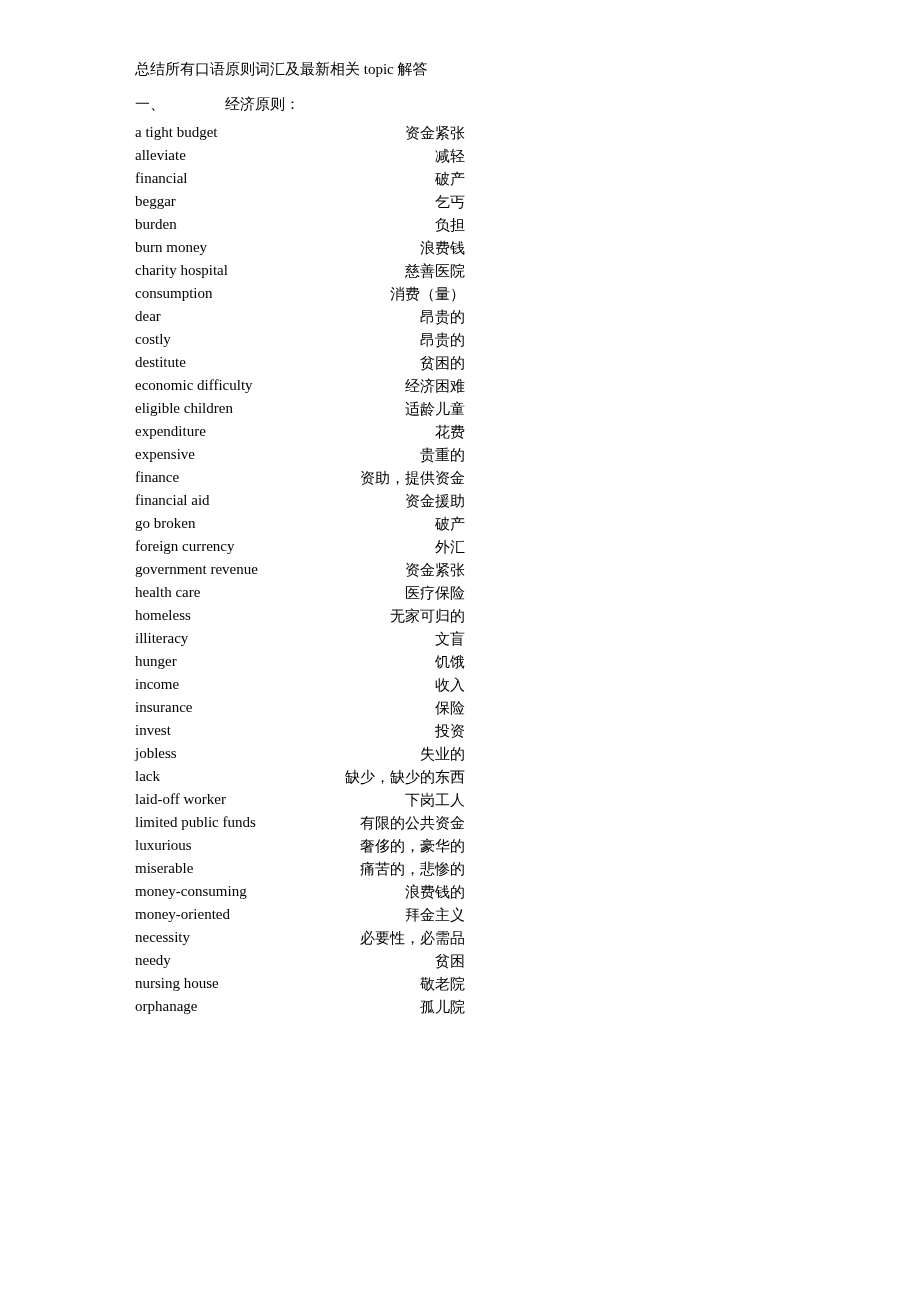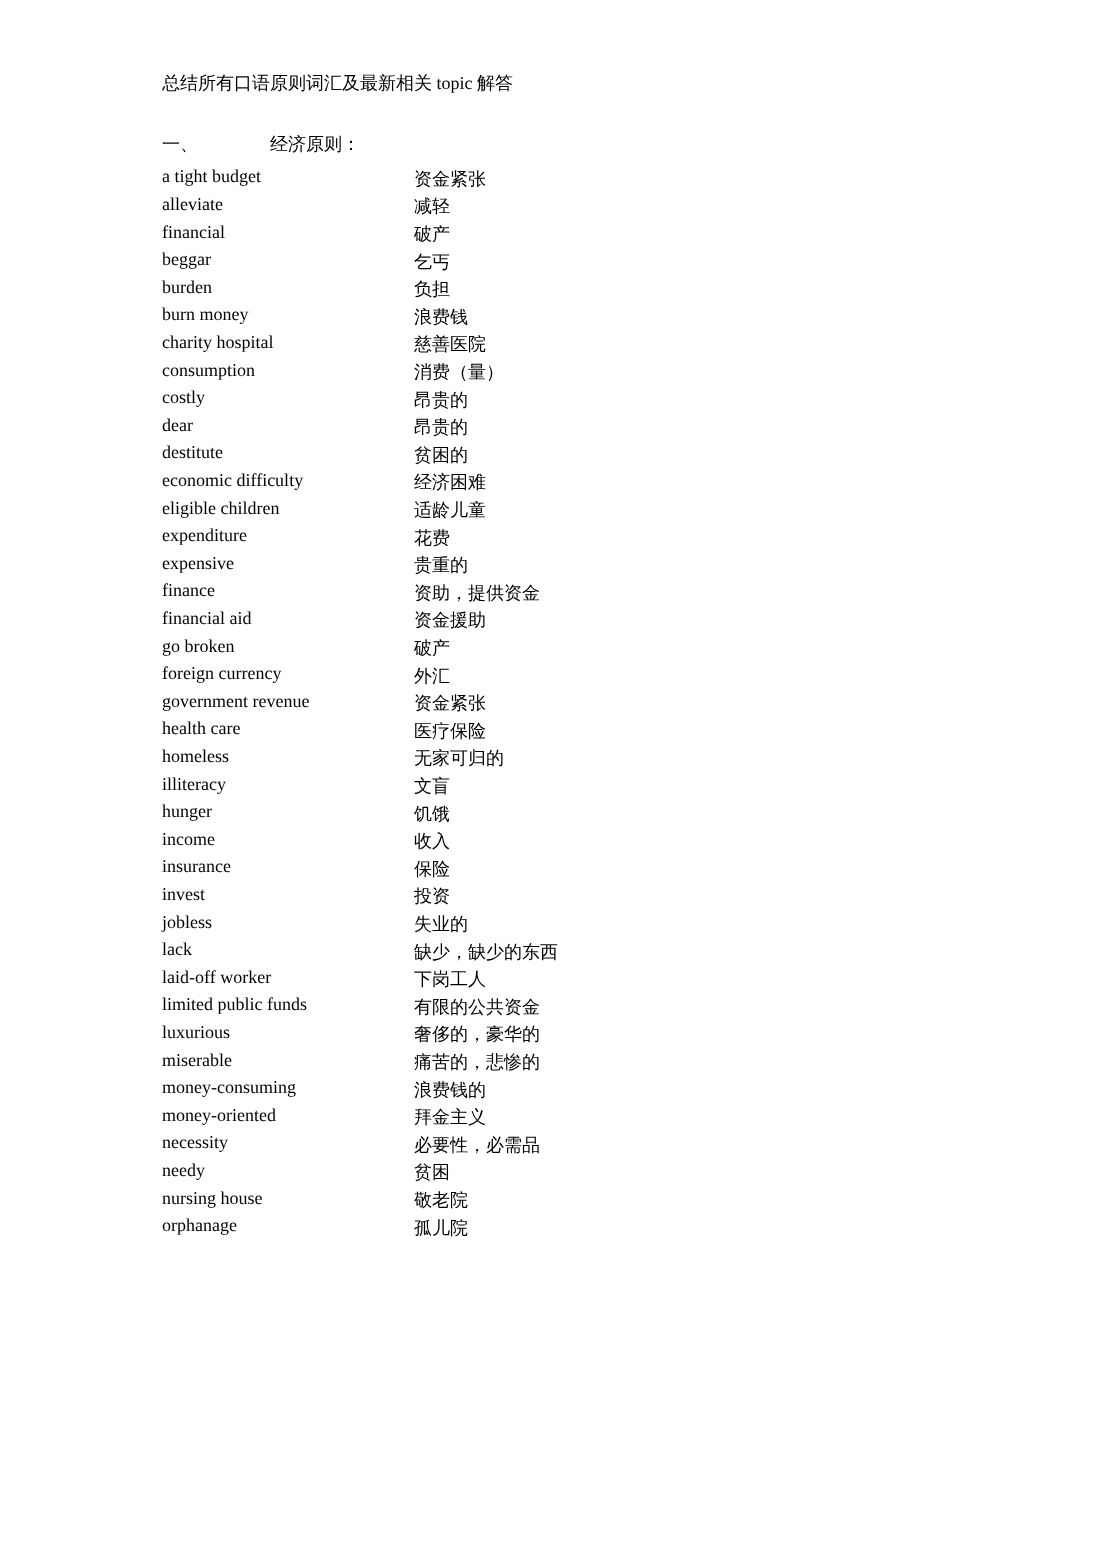--- a/index.html
+++ b/index.html
@@ -11,21 +11,21 @@
       background: #ffffff;
       font-family: "SimSun", "宋体", serif;
       font-size: 15px;
       color: #000000;
       width: 920px;
       min-height: 1302px;
       padding: 60px 135px;
     }
     .page-title {
       font-size: 15px;
-      margin-bottom: 32px;
+      margin-bottom: 16px;
     }
     .section-header {
       display: flex;
       gap: 60px;
       margin-bottom: 10px;
     }
     .vocab-list {
       display: table;
       border-collapse: collapse;
       font-family: Liberation Serif, serif;
@@ -37,20 +37,21 @@
       display: table-cell;
       padding-right: 30px;
       padding-bottom: 4px;
       width: 210px;
       vertical-align: top;
     }
     .vocab-zh {
       display: table-cell;
       padding-bottom: 4px;
       vertical-align: top;
+      text-align: right;
     }
   </style>
 </head>
 <body>
 
 <div class="page-title">总结所有口语原则词汇及最新相关 topic 解答</div>
 
 <div class="section-header">
   <span>一、</span>
   <span>经济原则：</span>
@@ -83,28 +84,28 @@
     </div>
     <div class="vocab-row">
       <div class="vocab-en">charity hospital</div>
       <div class="vocab-zh">慈善医院</div>
     </div>
     <div class="vocab-row">
       <div class="vocab-en">consumption</div>
       <div class="vocab-zh">消费（量）</div>
     </div>
     <div class="vocab-row">
+      <div class="vocab-en">dear</div>
+      <div class="vocab-zh">昂贵的</div>
+    </div>
+    <div class="vocab-row">
       <div class="vocab-en">costly</div>
       <div class="vocab-zh">昂贵的</div>
     </div>
     <div class="vocab-row">
-      <div class="vocab-en">dear</div>
-      <div class="vocab-zh">昂贵的</div>
-    </div>
-    <div class="vocab-row">
       <div class="vocab-en">destitute</div>
       <div class="vocab-zh">贫困的</div>
     </div>
     <div class="vocab-row">
       <div class="vocab-en">economic difficulty</div>
       <div class="vocab-zh">经济困难</div>
     </div>
     <div class="vocab-row">
       <div class="vocab-en">eligible children</div>
       <div class="vocab-zh">适龄儿童</div>

